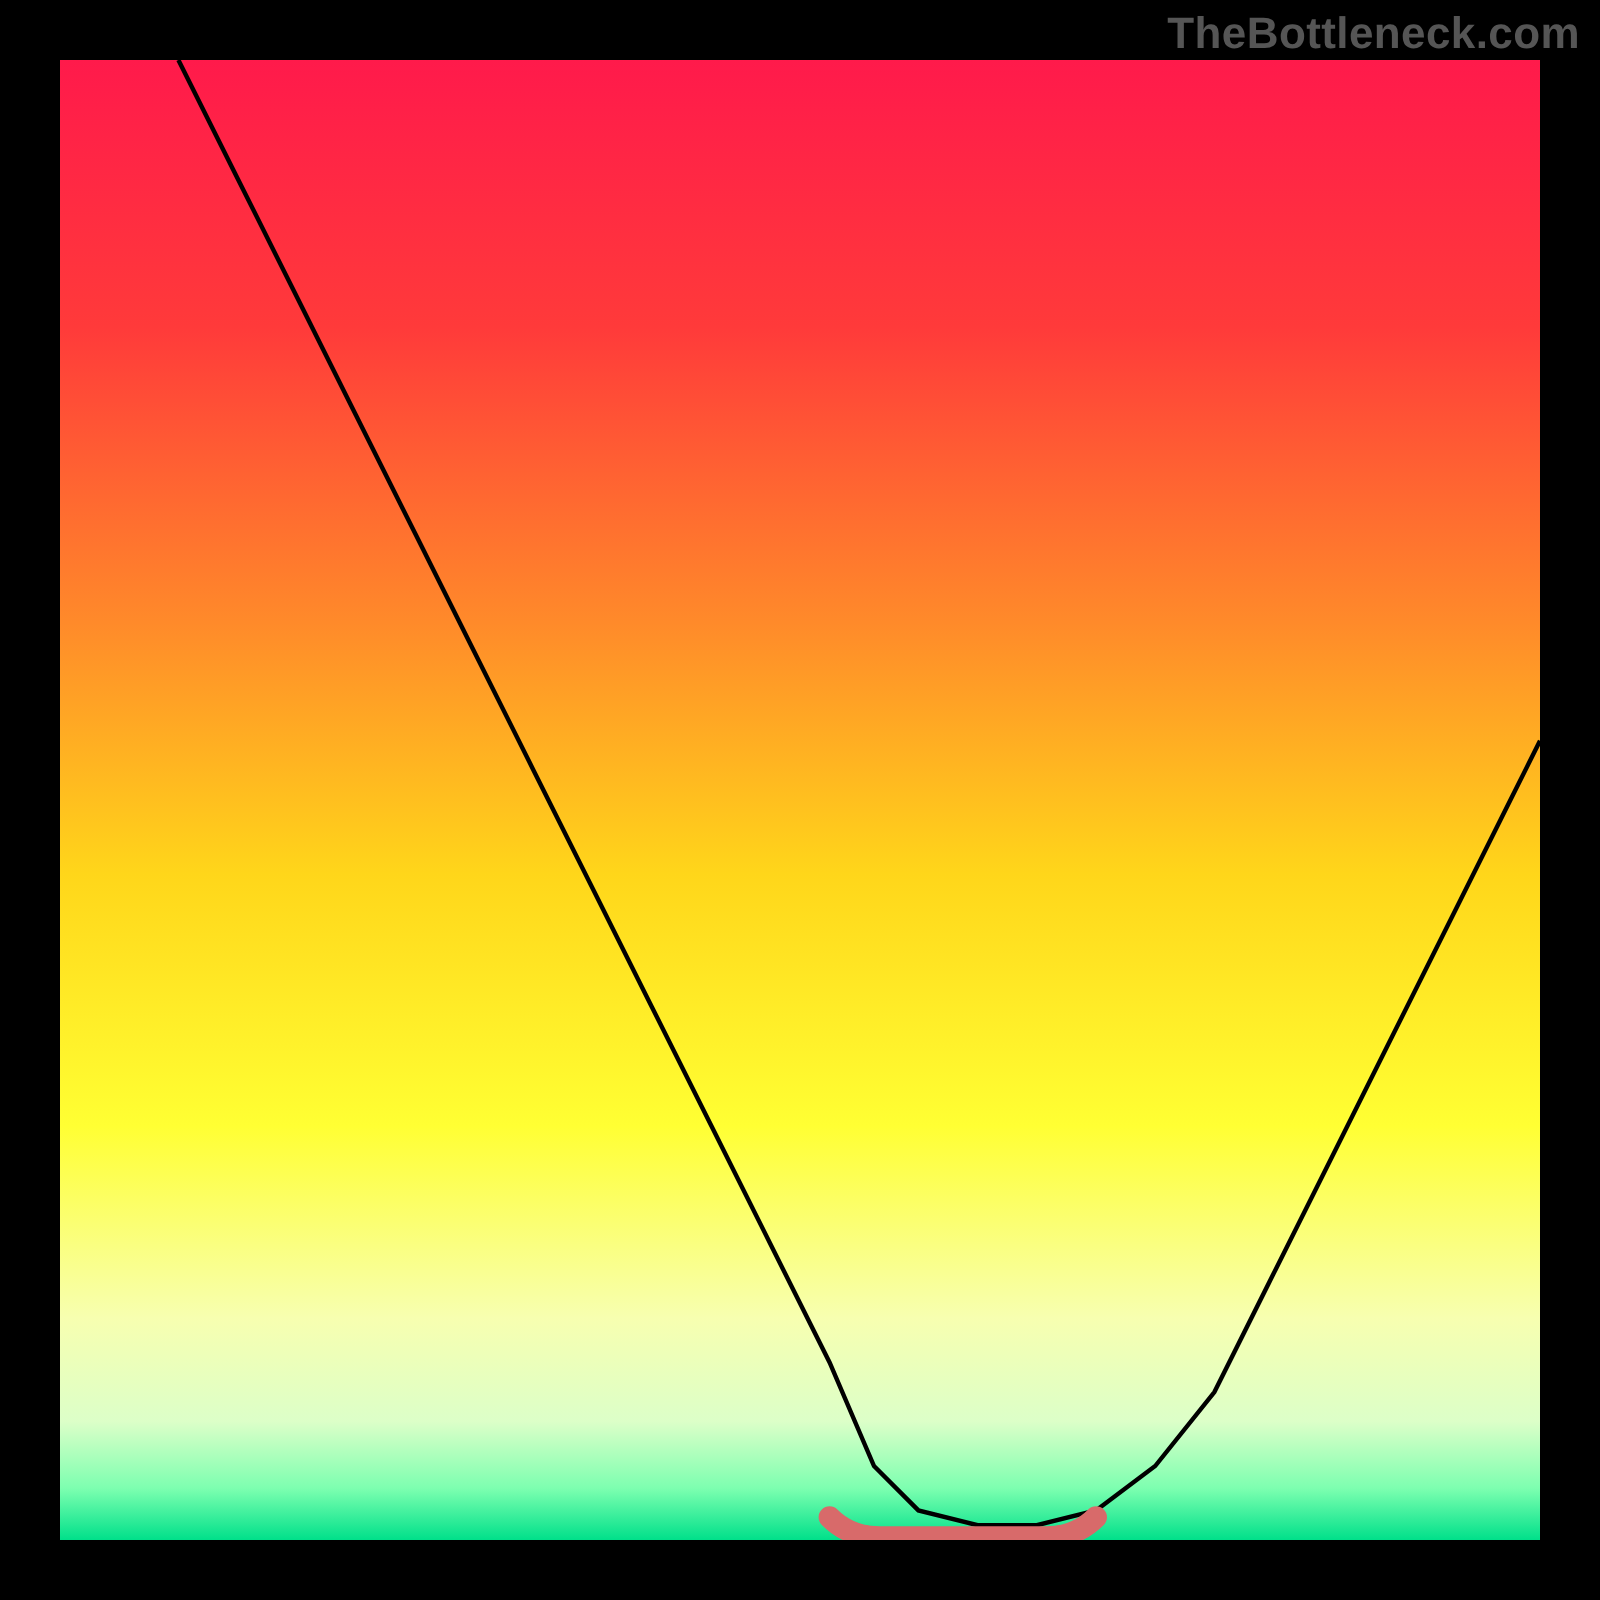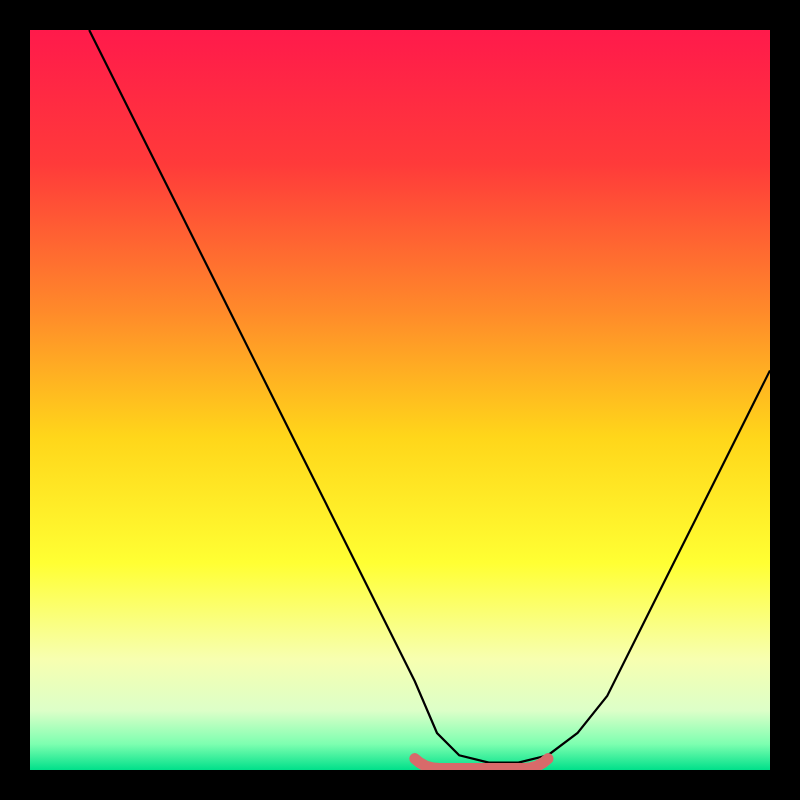--- a/index.html
+++ b/index.html
@@ -35,20 +35,21 @@
     height: 740px;
   }
   svg {
     display: block;
   }
 </style>
 </head>
 <body>
 
 <div class="frame">
+  <div class="watermark">TheBottleneck.com</div>
 
   <div class="plot">
     <svg id="chart-svg" viewBox="0 0 740 740" width="740" height="740">
       <defs>
         <linearGradient id="bg-grad" x1="0" y1="0" x2="0" y2="1">
             <stop offset="0%" stop-color="#ff1a4b"></stop>
             <stop offset="18%" stop-color="#ff3a3a"></stop>
             <stop offset="38%" stop-color="#ff8a2a"></stop>
             <stop offset="55.00000000000001%" stop-color="#ffd61a"></stop>
             <stop offset="72%" stop-color="#ffff33"></stop>

